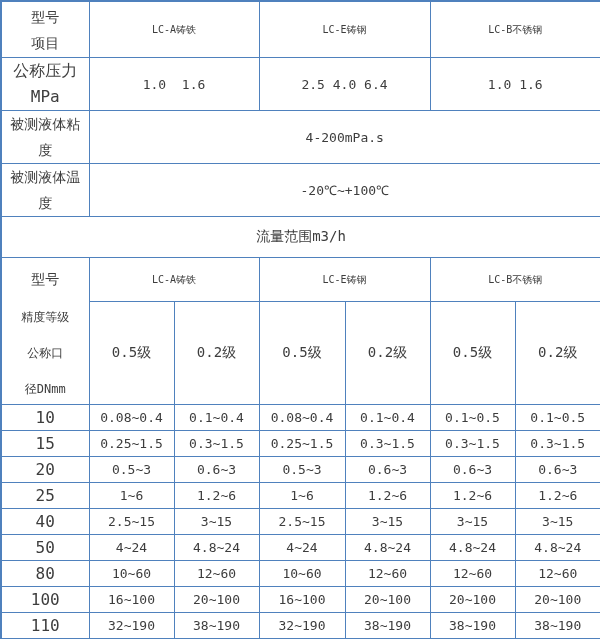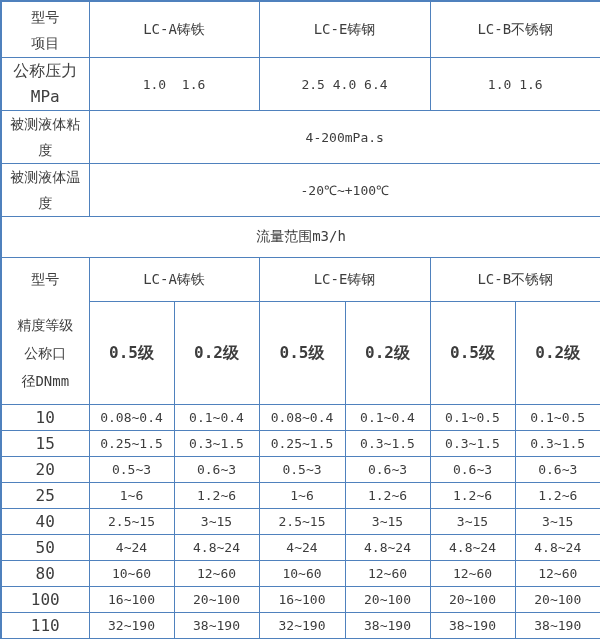--- a/index.html
+++ b/index.html
@@ -33,37 +33,37 @@
   tr.r-pressure td{height:49px;}
   tr.r-visc td{height:48px;}
   tr.r-temp td{height:48px;}
   tr.r-flowbanner td{height:40px;}
   tr.r-models td{height:43px;}
   tr.r-grades td{height:102px;}
   tr.r-data td{height:25px;}
 
   .lab{font-size:14px;line-height:26px;}
   .lab2{font-size:16px;line-height:26px;}
-  .model{font-size:14px;}
+  .model{font-size:10px;}
   .val{font-size:13px;white-space:pre;}
   .banner{font-size:14px;margin-left:32px;}
-  .grade{font-size:16px;font-weight:bold;}
+  .grade{font-size:14px;}
   .dn{font-size:16px;}
 
   
   td.flow-corner{padding:0;}
   .corner-wrap{display:flex;flex-direction:column;height:145px;}
   .corner-top{
     height:43px;display:flex;align-items:center;justify-content:center;
     font-size:14px;flex:0 0 auto;
   }
   .corner-bottom{
     flex:1 1 auto;display:flex;flex-direction:column;
     align-items:center;justify-content:center;
-    font-size:14px;line-height:28px;
+    font-size:12px;line-height:28px;gap:8px;
   }
 </style>
 </head>
 <body>
 
 <div class="page">
   <table class="spec">
     <colgroup>
       <col style="width:88px">
         <col style="width:85px">

